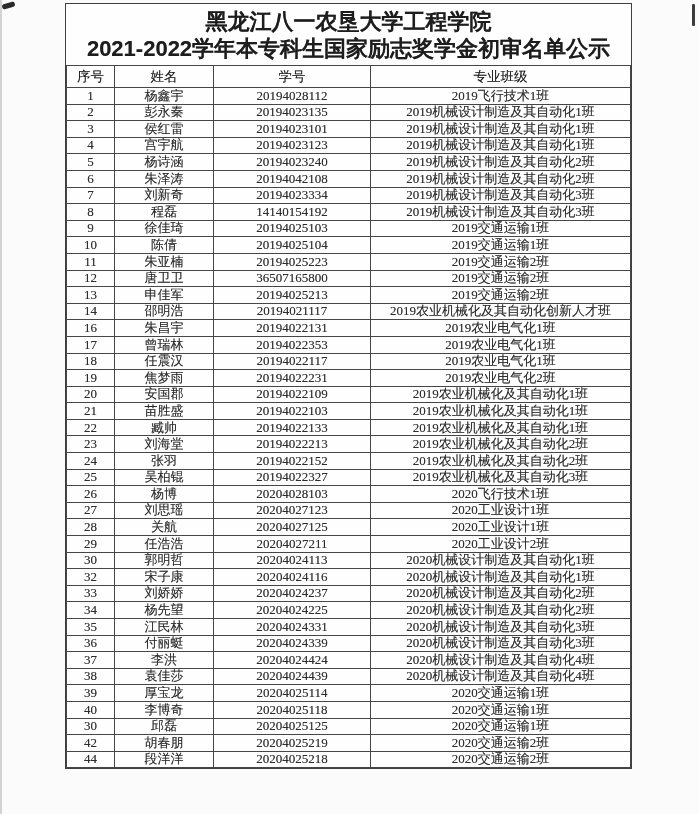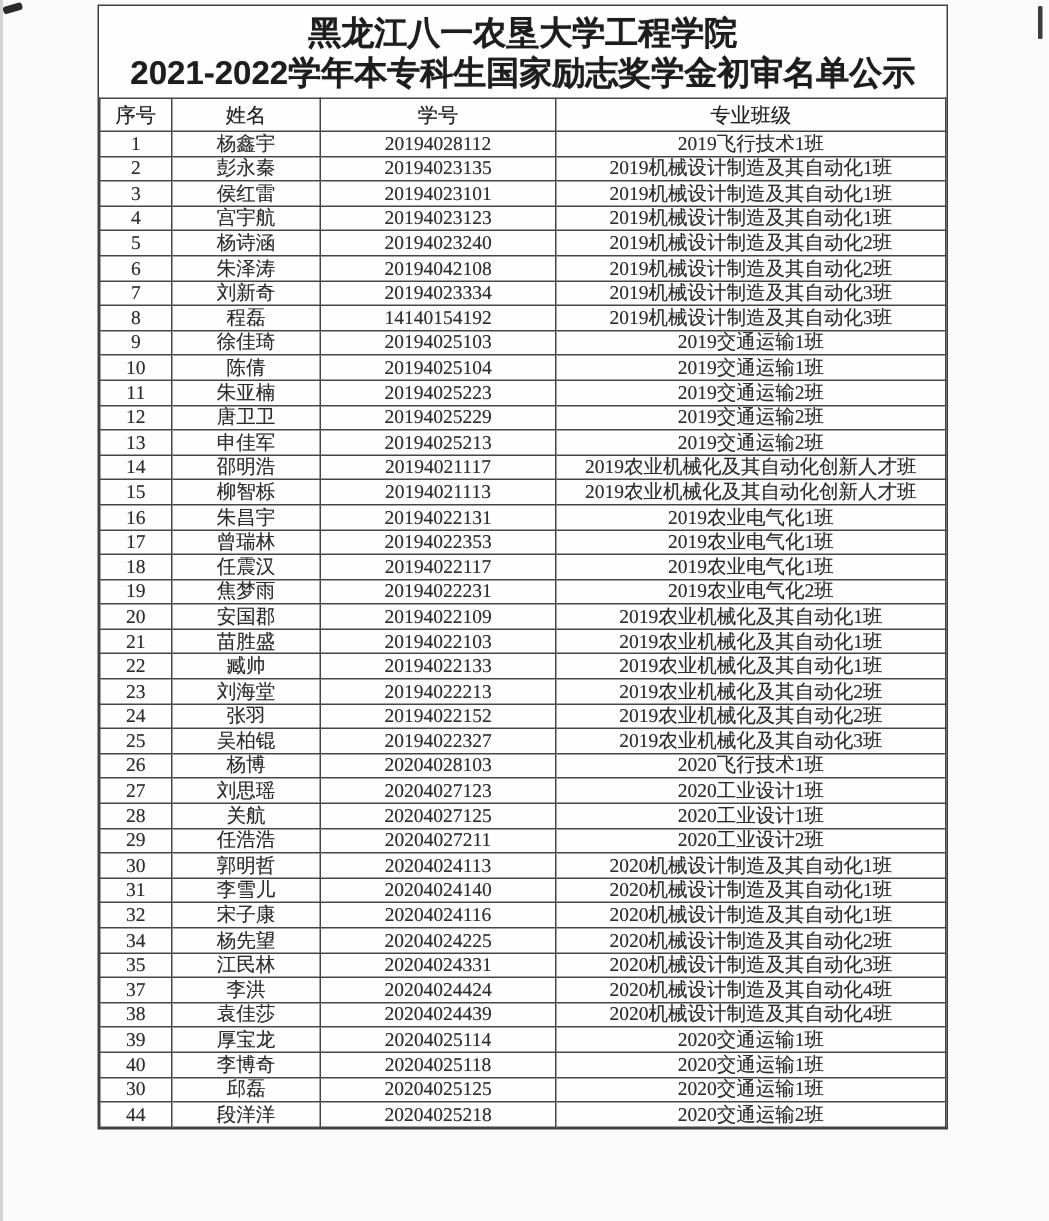--- a/index.html
+++ b/index.html
@@ -186,42 +186,36 @@
           </tr>
           <tr>
             <td>11</td>
             <td>朱亚楠</td>
             <td>20194025223</td>
             <td>2019交通运输2班</td>
           </tr>
           <tr>
             <td>12</td>
             <td>唐卫卫</td>
-            <td>20194025229</td>
+            <td>36507165800</td>
             <td>2019交通运输2班</td>
           </tr>
           <tr>
             <td>13</td>
             <td>申佳军</td>
             <td>20194025213</td>
             <td>2019交通运输2班</td>
           </tr>
           <tr>
             <td>14</td>
             <td>邵明浩</td>
             <td>20194021117</td>
             <td>2019农业机械化及其自动化创新人才班</td>
           </tr>
           <tr>
-            <td>15</td>
-            <td>柳智栎</td>
-            <td>20194021113</td>
-            <td>2019农业机械化及其自动化创新人才班</td>
-          </tr>
-          <tr>
             <td>16</td>
             <td>朱昌宇</td>
             <td>20194022131</td>
             <td>2019农业电气化1班</td>
           </tr>
           <tr>
             <td>17</td>
             <td>曾瑞林</td>
             <td>20194022353</td>
             <td>2019农业电气化1班</td>
@@ -298,44 +292,50 @@
             <td>20204027211</td>
             <td>2020工业设计2班</td>
           </tr>
           <tr>
             <td>30</td>
             <td>郭明哲</td>
             <td>20204024113</td>
             <td>2020机械设计制造及其自动化1班</td>
           </tr>
           <tr>
-            <td>31</td>
-            <td>李雪儿</td>
-            <td>20204024140</td>
-            <td>2020机械设计制造及其自动化1班</td>
-          </tr>
-          <tr>
             <td>32</td>
             <td>宋子康</td>
             <td>20204024116</td>
             <td>2020机械设计制造及其自动化1班</td>
           </tr>
           <tr>
+            <td>33</td>
+            <td>刘娇娇</td>
+            <td>20204024237</td>
+            <td>2020机械设计制造及其自动化2班</td>
+          </tr>
+          <tr>
             <td>34</td>
             <td>杨先望</td>
             <td>20204024225</td>
             <td>2020机械设计制造及其自动化2班</td>
           </tr>
           <tr>
             <td>35</td>
             <td>江民林</td>
             <td>20204024331</td>
             <td>2020机械设计制造及其自动化3班</td>
           </tr>
           <tr>
+            <td>36</td>
+            <td>付丽蜓</td>
+            <td>20204024339</td>
+            <td>2020机械设计制造及其自动化3班</td>
+          </tr>
+          <tr>
             <td>37</td>
             <td>李洪</td>
             <td>20204024424</td>
             <td>2020机械设计制造及其自动化4班</td>
           </tr>
           <tr>
             <td>38</td>
             <td>袁佳莎</td>
             <td>20204024439</td>
             <td>2020机械设计制造及其自动化4班</td>
@@ -350,20 +350,26 @@
             <td>40</td>
             <td>李博奇</td>
             <td>20204025118</td>
             <td>2020交通运输1班</td>
           </tr>
           <tr>
             <td>30</td>
             <td>邱磊</td>
             <td>20204025125</td>
             <td>2020交通运输1班</td>
+          </tr>
+          <tr>
+            <td>42</td>
+            <td>胡春朋</td>
+            <td>20204025219</td>
+            <td>2020交通运输2班</td>
           </tr>
           <tr>
             <td>44</td>
             <td>段洋洋</td>
             <td>20204025218</td>
             <td>2020交通运输2班</td>
           </tr>
         </tbody>
     </table>
   </div>

